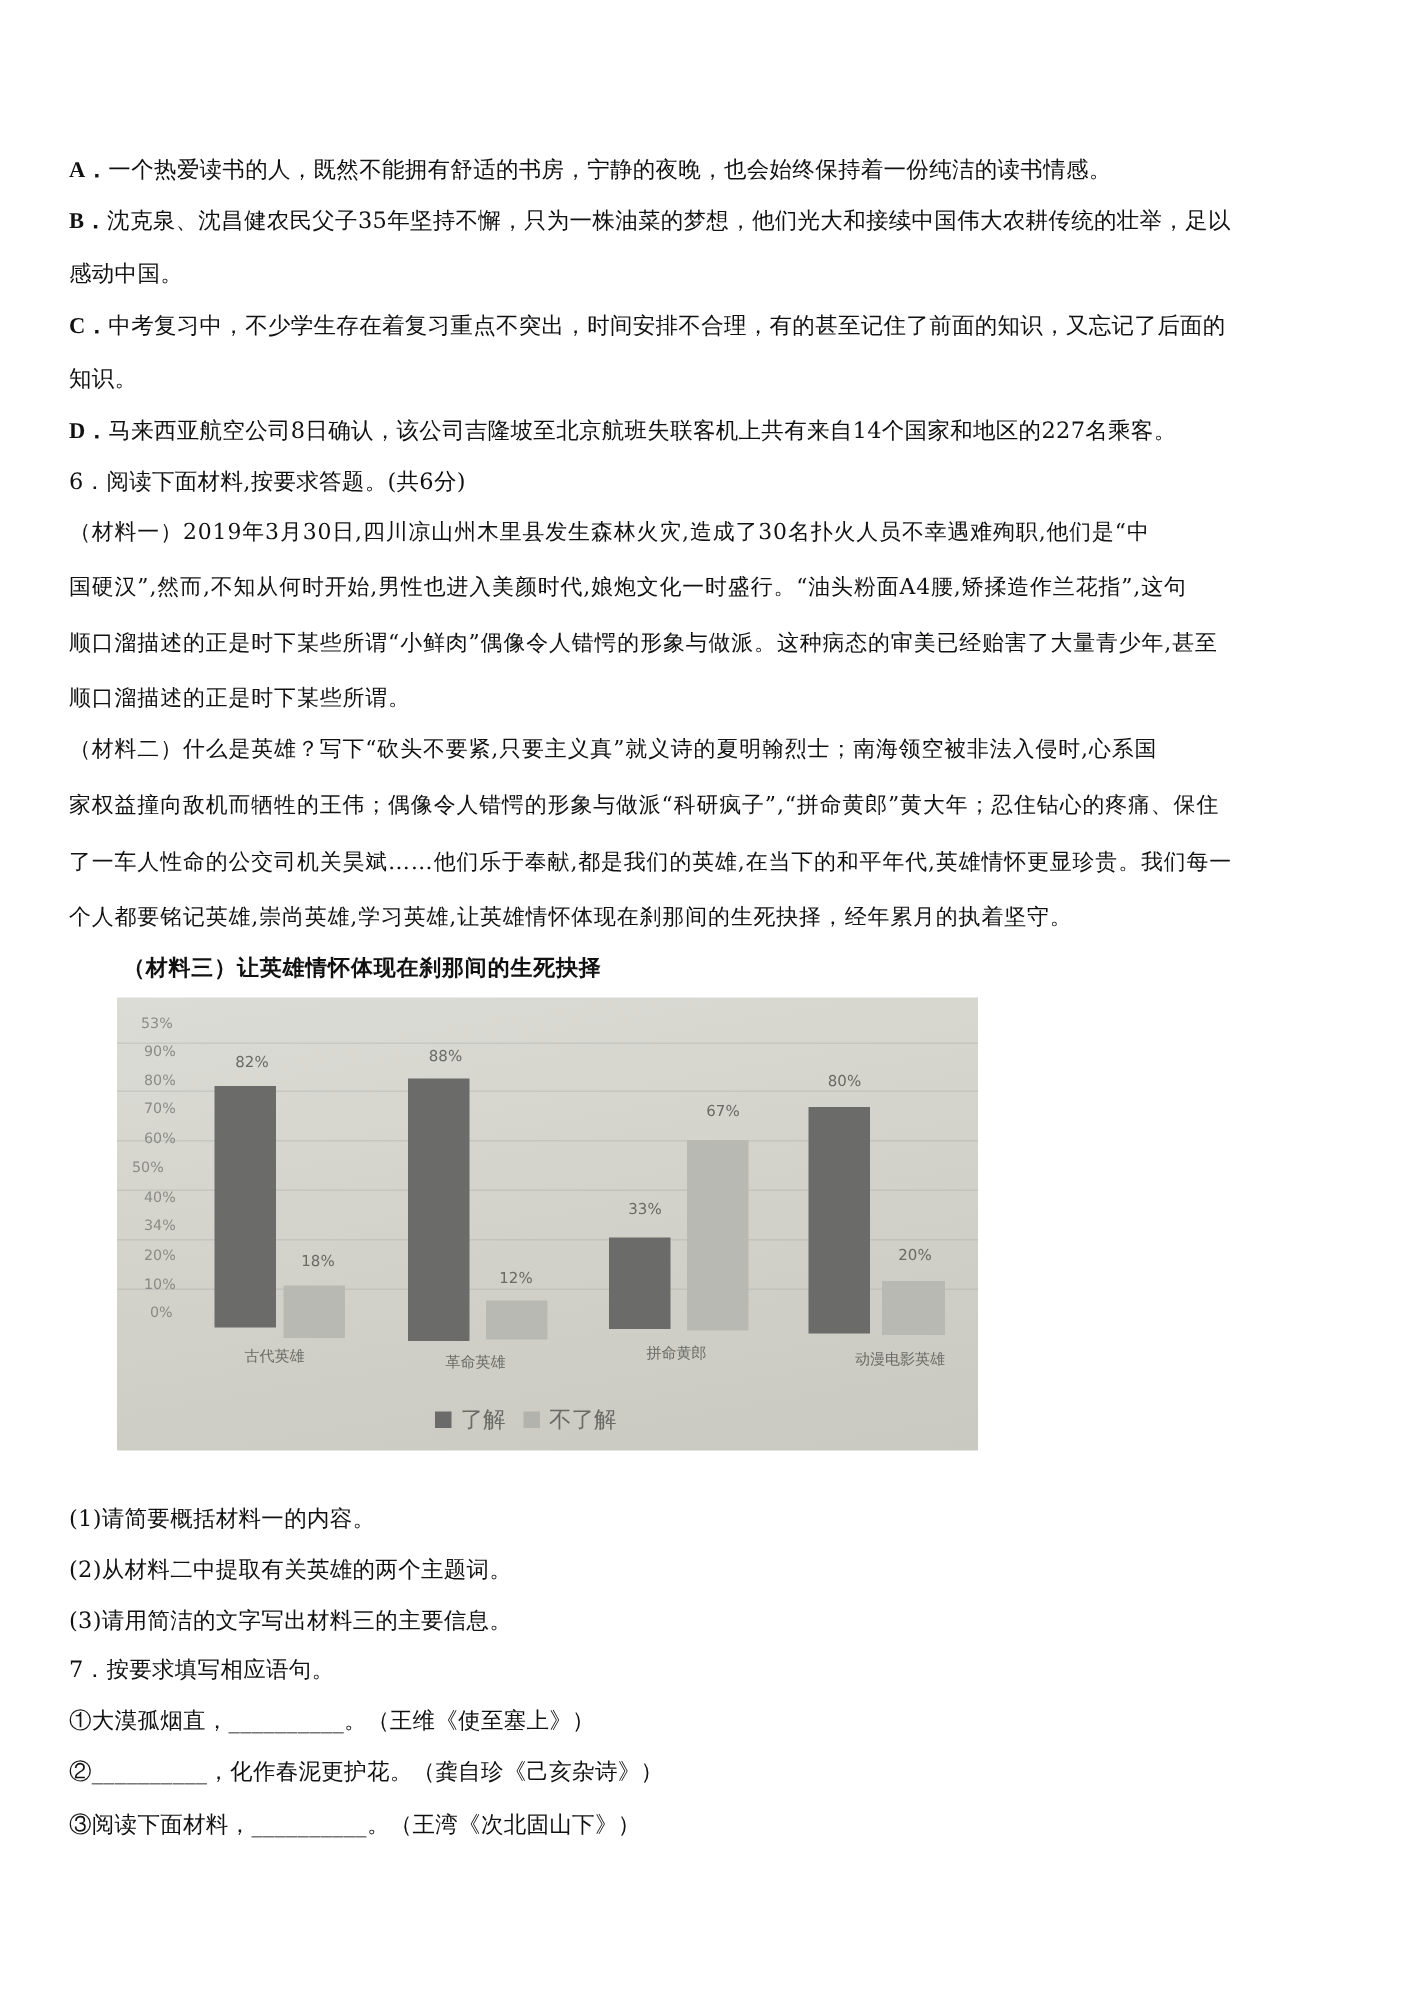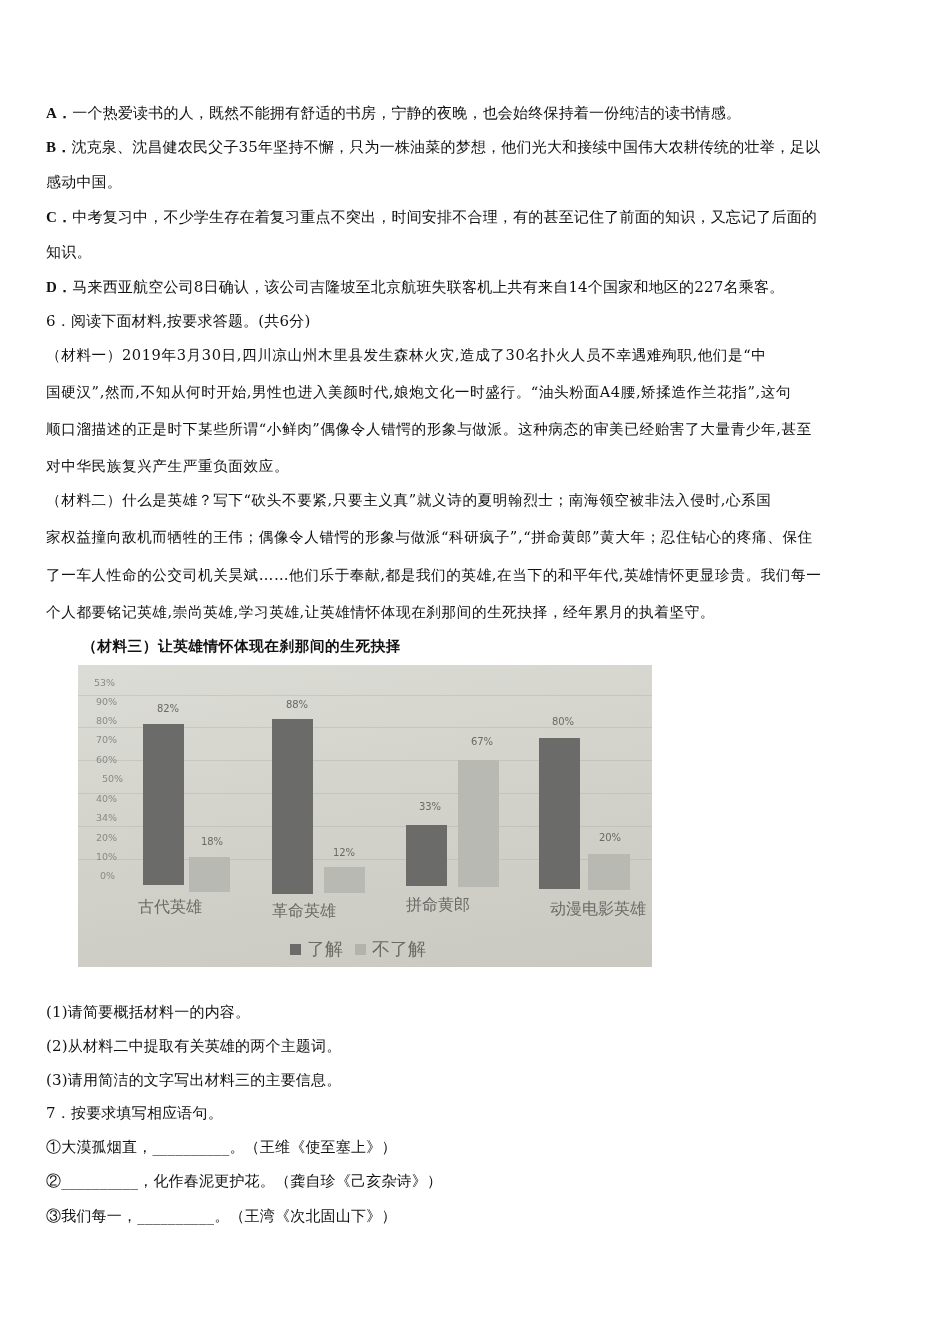--- a/index.html
+++ b/index.html
@@ -52,29 +52,30 @@
     position: absolute;
     font-family: "DejaVu Sans", sans-serif;
     font-size: 10px;
     color: #6a6a66;
     width: 40px;
     text-align: center;
   }
   .cat-label {
     position: absolute;
     font-family: Liberation Serif, serif;
-    font-size: 16px;
+    font-size: 10px;
     color: #6a6a66;
     width: 90px;
+    text-align: center;
   }
   .legend {
     position: absolute;
     left: 212px; top: 272px;
     font-family: "DejaVu Sans", sans-serif;
-    font-size: 18px;
+    font-size: 15px;
     color: #6a6a66;
     display: flex; align-items: center; gap: 6px;
   }
   .legend .swatch { width: 11px; height: 11px; display: inline-block; }
   .legend .swatch.known { background: #6b6b69; }
   .legend .swatch.unknown { background: #b3b3ae; margin-left: 6px; }
 </style>
 </head>
 <body>
 
@@ -91,21 +92,21 @@
 <div class="line" style="top:242px">知识。</div>
 <div class="line" style="top:277px">
   <span class="bold-lead">D．</span><span>马来西亚航空公司8日确认，该公司吉隆坡至北京航班失联客机上共有来自14个国家和地区的227名乘客。</span>
 </div>
 
 <div class="line" style="top:311px">6．阅读下面材料,按要求答题。(共6分)</div>
 
 <div class="line mat" style="top:345px; left:46px">（材料一）2019年3月30日,四川凉山州木里县发生森林火灾,造成了30名扑火人员不幸遇难殉职,他们是“中</div>
 <div class="line mat" style="top:382px">国硬汉”,然而,不知从何时开始,男性也进入美颜时代,娘炮文化一时盛行。“油头粉面A4腰,矫揉造作兰花指”,这句</div>
 <div class="line mat" style="top:419px">顺口溜描述的正是时下某些所谓“小鲜肉”偶像令人错愕的形象与做派。这种病态的审美已经贻害了大量青少年,甚至</div>
-<div class="line mat" style="top:456px">对中华民族复兴产生严重负面效应。</div>
+<div class="line mat" style="top:456px">顺口溜描述的正是时下某些所谓。</div>
 
 <div class="line mat" style="top:490px">（材料二）什么是英雄？写下“砍头不要紧,只要主义真”就义诗的夏明翰烈士；南海领空被非法入侵时,心系国</div>
 <div class="line mat" style="top:527px">家权益撞向敌机而牺牲的王伟；偶像令人错愕的形象与做派“科研疯子”,“拼命黄郎”黄大年；忍住钻心的疼痛、保住</div>
 <div class="line mat" style="top:565px">了一车人性命的公交司机关昊斌……他们乐于奉献,都是我们的英雄,在当下的和平年代,英雄情怀更显珍贵。我们每一</div>
 <div class="line mat" style="top:602px">个人都要铭记英雄,崇尚英雄,学习英雄,让英雄情怀体现在刹那间的生死抉择，经年累月的执着坚守。</div>
 
 <div class="line mat" style="top:636px; left:82px; font-weight:bold;">（材料三）让英雄情怀体现在刹那间的生死抉择</div>
 
 <div class="chart-photo">
   <div class="gridline" style="top:30px"></div>
@@ -113,21 +114,21 @@
   <div class="gridline" style="top:95px"></div>
   <div class="gridline" style="top:128px"></div>
   <div class="gridline" style="top:161px"></div>
   <div class="gridline" style="top:194px"></div>
 
   <div class="ytick" style="left:16px; top:12px">53%</div>
   <div class="ytick" style="left:18px; top:31px">90%</div>
   <div class="ytick" style="left:18px; top:50px">80%</div>
   <div class="ytick" style="left:18px; top:69px">70%</div>
   <div class="ytick" style="left:18px; top:89px">60%</div>
-  <div class="ytick" style="left:24px; top:108px">50%</div>
+  <div class="ytick" style="left:10px; top:108px">50%</div>
   <div class="ytick" style="left:18px; top:128px">40%</div>
   <div class="ytick" style="left:18px; top:147px">34%</div>
   <div class="ytick" style="left:18px; top:167px">20%</div>
   <div class="ytick" style="left:18px; top:186px">10%</div>
   <div class="ytick" style="left:22px; top:205px">0%</div>
 
   <div class="bar-label" style="left:70px; top:38px">82%</div>
   <div class="bar known" style="left:65px; top:59px; height:161px; width:41px; bottom:auto;"></div>
   <div class="bar-label" style="left:114px; top:171px">18%</div>
   <div class="bar unknown" style="left:111px; top:192px; height:35px; width:41px; bottom:auto;"></div>
@@ -165,14 +166,14 @@
 
 <div class="line" style="top:1103px">7．按要求填写相应语句。</div>
 
 <div class="line" style="top:1137px">
   <span>①</span><span>大漠孤烟直，</span><span>__________</span><span>。（王维《使至塞上》）</span>
 </div>
 <div class="line" style="top:1171px">
   <span>②</span><span></span><span>__________</span><span>，化作春泥更护花。（龚自珍《己亥杂诗》）</span>
 </div>
 <div class="line" style="top:1206px">
-  <span>③</span><span>我们每一，</span><span>__________</span><span>。（王湾《次北固山下》）</span>
+  <span>③</span><span>阅读下面材料，</span><span>__________</span><span>。（王湾《次北固山下》）</span>
 </div>
 
 </body></html>

